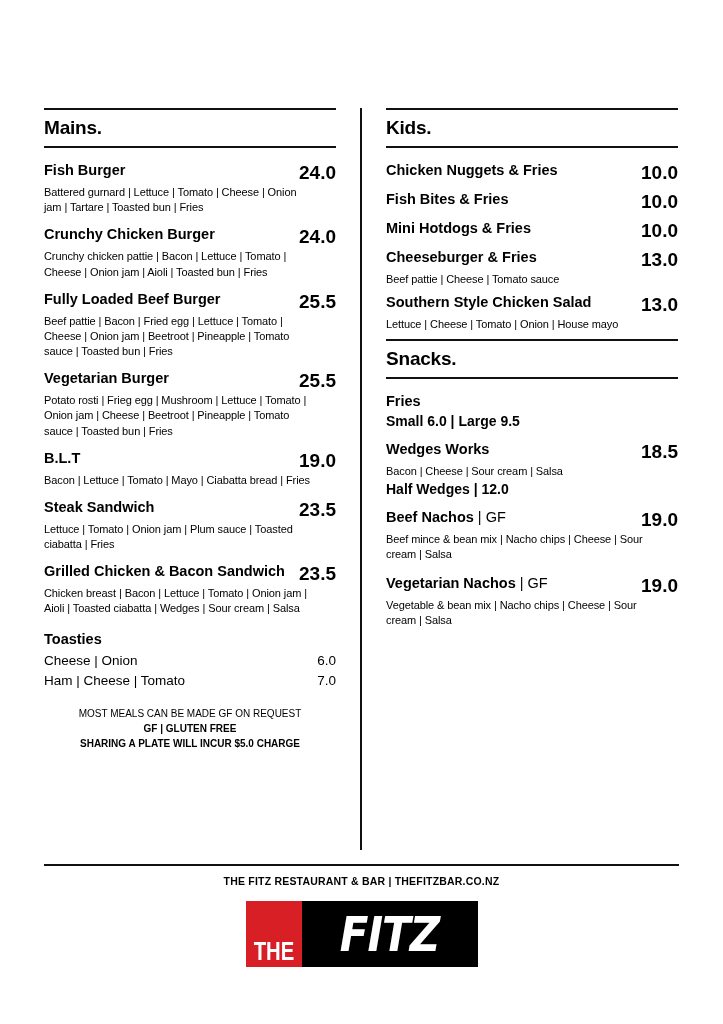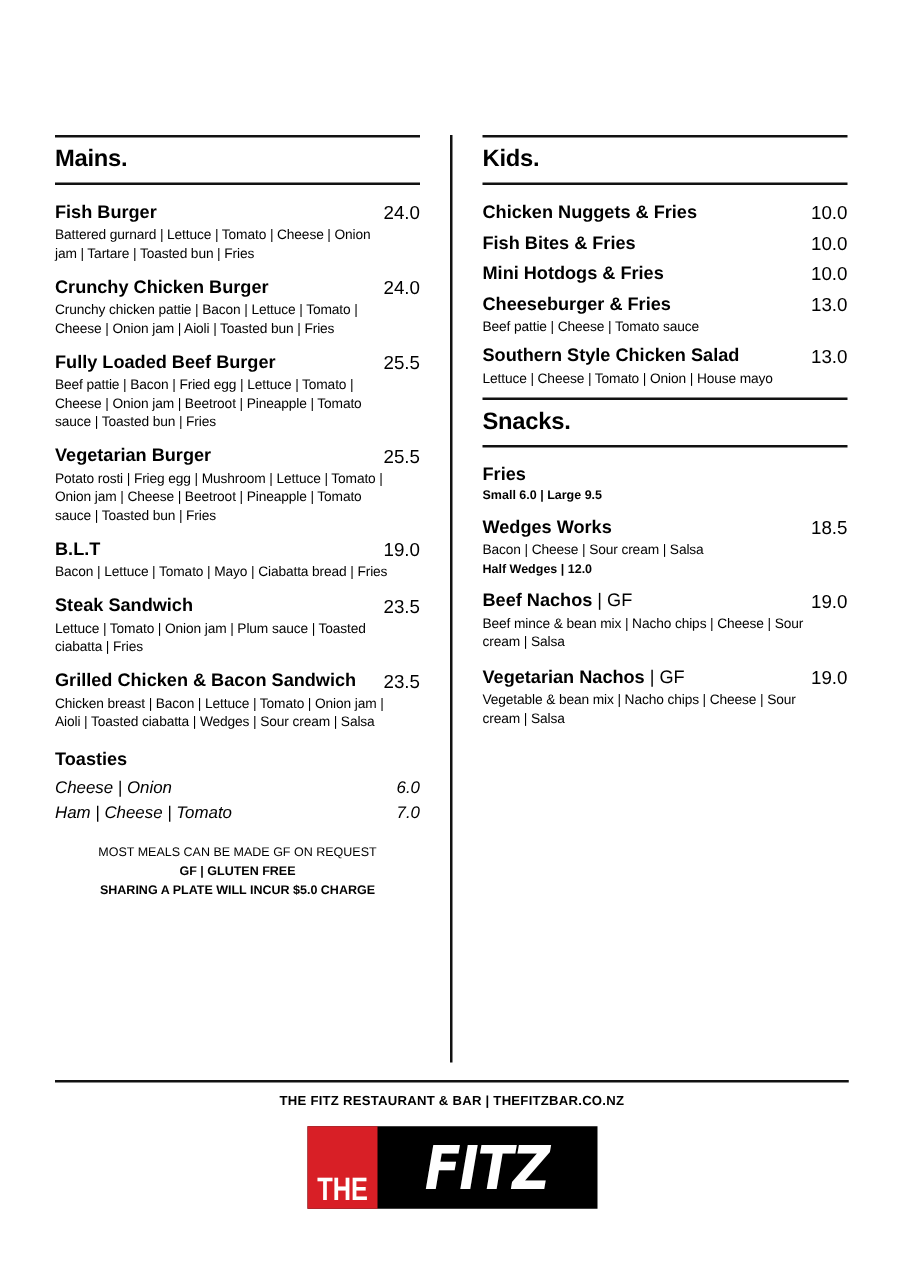--- a/index.html
+++ b/index.html
@@ -47,57 +47,56 @@
     justify-content: space-between;
   }
   .item-name {
     font-size: 14.5px;
     font-weight: bold;
     line-height: 1.22;
     padding-right: 8px;
     flex: 1 1 auto;
   }
   .item-price {
-    font-size: 15px;
-    font-weight: normal;
+    font-size: 19px;
+    font-weight: bold;
     white-space: nowrap;
     flex: 0 0 auto;
     text-align: center;
   }
   .item-desc {
     font-size: 11px;
     line-height: 1.38;
     margin-top: 1px;
     padding-right: 26px;
     letter-spacing: -0.1px;
   }
 
   
   .kids .item { margin-bottom: 7px; }
   .kids .item-name { font-size: 14.5px; }
 
   .snacks .item { margin-bottom: 12px; }
   .sub-line {
-    font-size: 10px;
+    font-size: 14px;
     font-weight: bold;
     margin-top: 2px;
   }
   .gf { font-weight: normal; }
 
   .toasties-head {
     font-size: 14.5px;
     font-weight: bold;
     margin: 14px 0 6px 0;
   }
   .toastie-row {
     display: flex;
     justify-content: space-between;
     font-size: 13.5px;
     margin-bottom: 5px;
-    font-style: italic;
   }
 
   .left-footnote {
     margin-top: 18px;
     text-align: center;
     font-size: 10px;
     line-height: 1.5;
   }
   .left-footnote .bold { font-weight: bold; }
 

